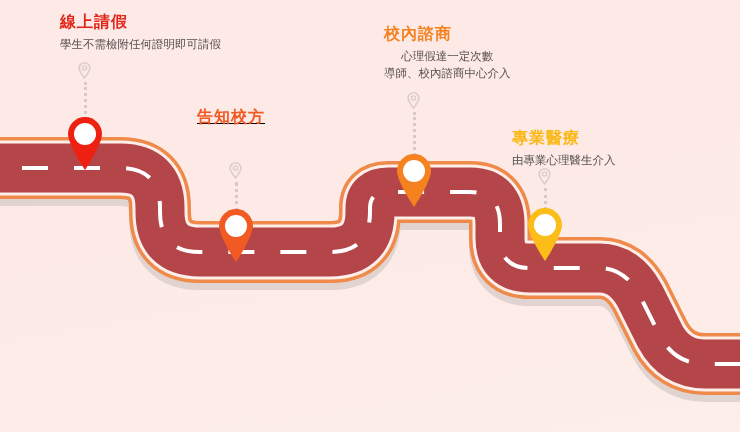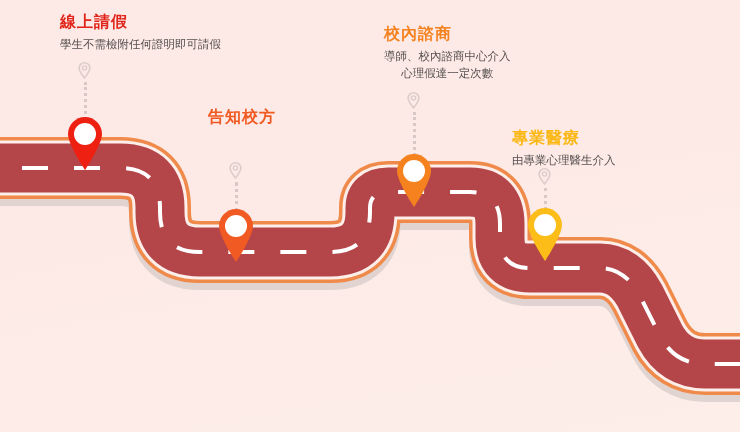--- a/index.html
+++ b/index.html
@@ -119,38 +119,38 @@
   <svg class="mini-pin" style="left:78px; top:62px;" viewBox="0 0 13 17">
     <path d="M6.5 0.8 C3.4 0.8 1.1 3.1 1.1 6.0 C1.1 9.2 6.5 16 6.5 16 C6.5 16 11.9 9.2 11.9 6.0 C11.9 3.1 9.6 0.8 6.5 0.8 Z" fill="none" stroke="#dccdca" stroke-width="1.6"></path>
     <circle cx="6.5" cy="6.0" r="2.1" fill="none" stroke="#dccdca" stroke-width="1.4"></circle>
   </svg>
   <div class="dots" style="left: 84px; top: 82px; height: 38px; border-left-color: rgb(217, 201, 198);"></div>
   <svg class="pin" style="left:63px; top:113px;" viewBox="0 0 44 58">
     <path d="M22 57 C22 57 5 31.5 5 21 C5 11.6 12.6 4 22 4 C31.4 4 39 11.6 39 21 C39 31.5 22 57 22 57 Z" fill="#ee2012"></path>
     <circle cx="22" cy="21" r="11" fill="#ffffff"></circle>
   </svg>
 
-  <div class="step" style="left:208px; top:107px;">
+  <div class="step" style="left:197px; top:107px;text-decoration:underline;">
     <div class="step-title" style="color:#f05a22;">告知校方</div>
   </div>
   <svg class="mini-pin" style="left:229px; top:162px;" viewBox="0 0 13 17">
     <path d="M6.5 0.8 C3.4 0.8 1.1 3.1 1.1 6.0 C1.1 9.2 6.5 16 6.5 16 C6.5 16 11.9 9.2 11.9 6.0 C11.9 3.1 9.6 0.8 6.5 0.8 Z" fill="none" stroke="#dccdca" stroke-width="1.6"></path>
     <circle cx="6.5" cy="6.0" r="2.1" fill="none" stroke="#dccdca" stroke-width="1.4"></circle>
   </svg>
   <div class="dots" style="left: 235px; top: 182px; height: 30px; border-left-color: rgb(217, 201, 198);"></div>
   <svg class="pin" style="left:214px; top:205px;" viewBox="0 0 44 58">
     <path d="M22 57 C22 57 5 31.5 5 21 C5 11.6 12.6 4 22 4 C31.4 4 39 11.6 39 21 C39 31.5 22 57 22 57 Z" fill="#f15a22"></path>
     <circle cx="22" cy="21" r="11" fill="#ffffff"></circle>
   </svg>
 
   <div class="step" style="left:384px; top:24px;">
     <div class="step-title" style="color:#f58220;">校內諮商</div>
     <div class="step-desc">
+      <div>心理假達一定次數</div>
       <div>導師、校內諮商中心介入</div>
-      <div>心理假達一定次數</div>
     </div>
   </div>
   <svg class="mini-pin" style="left:407px; top:92px;" viewBox="0 0 13 17">
     <path d="M6.5 0.8 C3.4 0.8 1.1 3.1 1.1 6.0 C1.1 9.2 6.5 16 6.5 16 C6.5 16 11.9 9.2 11.9 6.0 C11.9 3.1 9.6 0.8 6.5 0.8 Z" fill="none" stroke="#dccdca" stroke-width="1.6"></path>
     <circle cx="6.5" cy="6.0" r="2.1" fill="none" stroke="#dccdca" stroke-width="1.4"></circle>
   </svg>
   <div class="dots" style="left: 413px; top: 112px; height: 44px; border-left-color: rgb(217, 201, 198);"></div>
   <svg class="pin" style="left:392px; top:150px;" viewBox="0 0 44 58">
     <path d="M22 57 C22 57 5 31.5 5 21 C5 11.6 12.6 4 22 4 C31.4 4 39 11.6 39 21 C39 31.5 22 57 22 57 Z" fill="#f5821f"></path>
     <circle cx="22" cy="21" r="11" fill="#ffffff"></circle>

